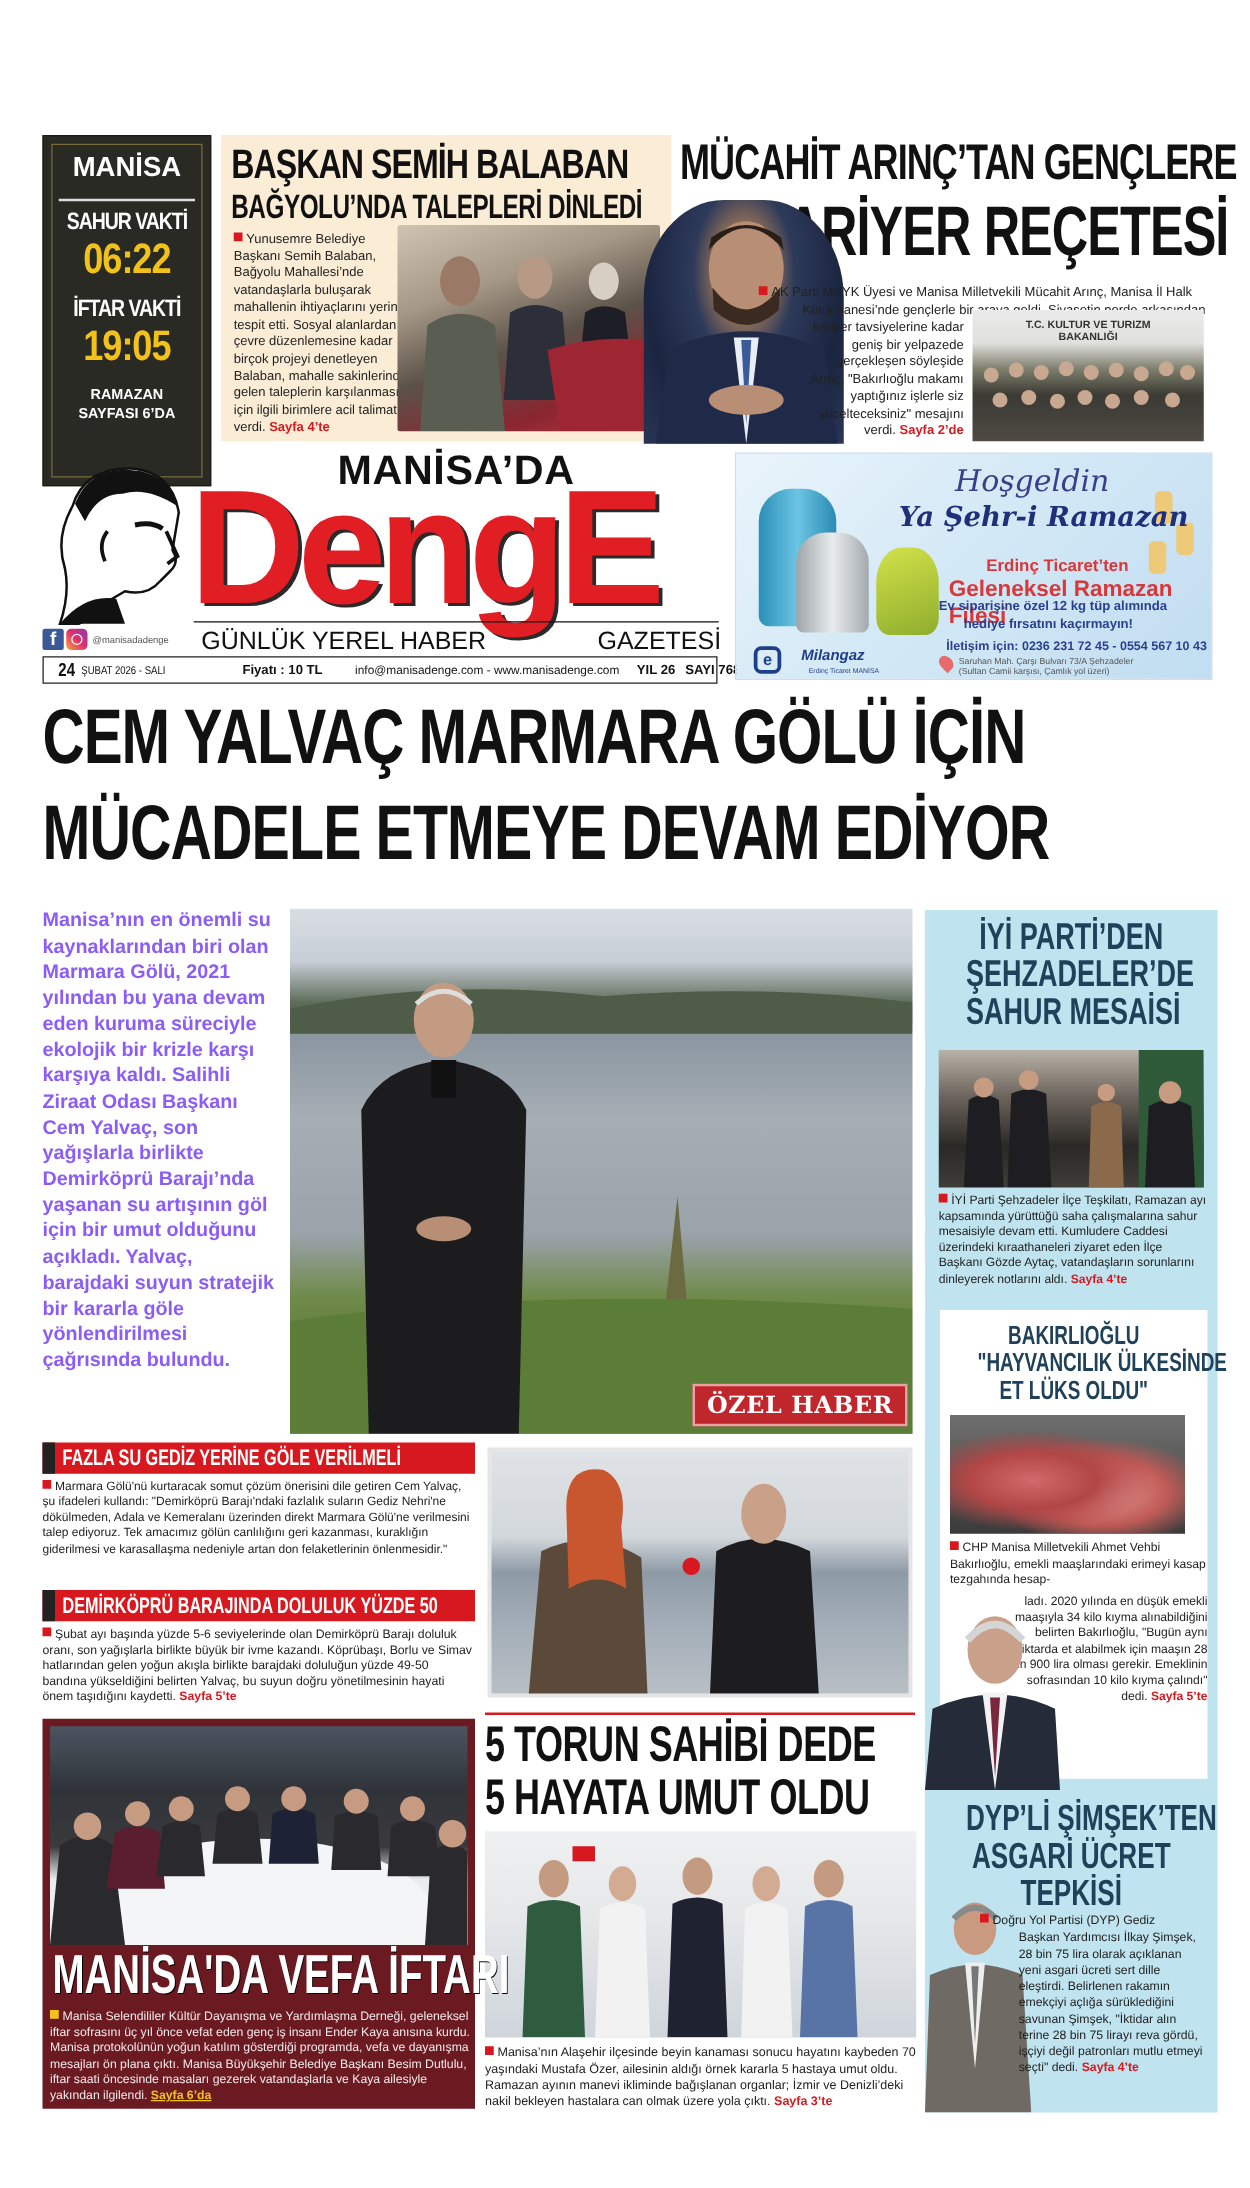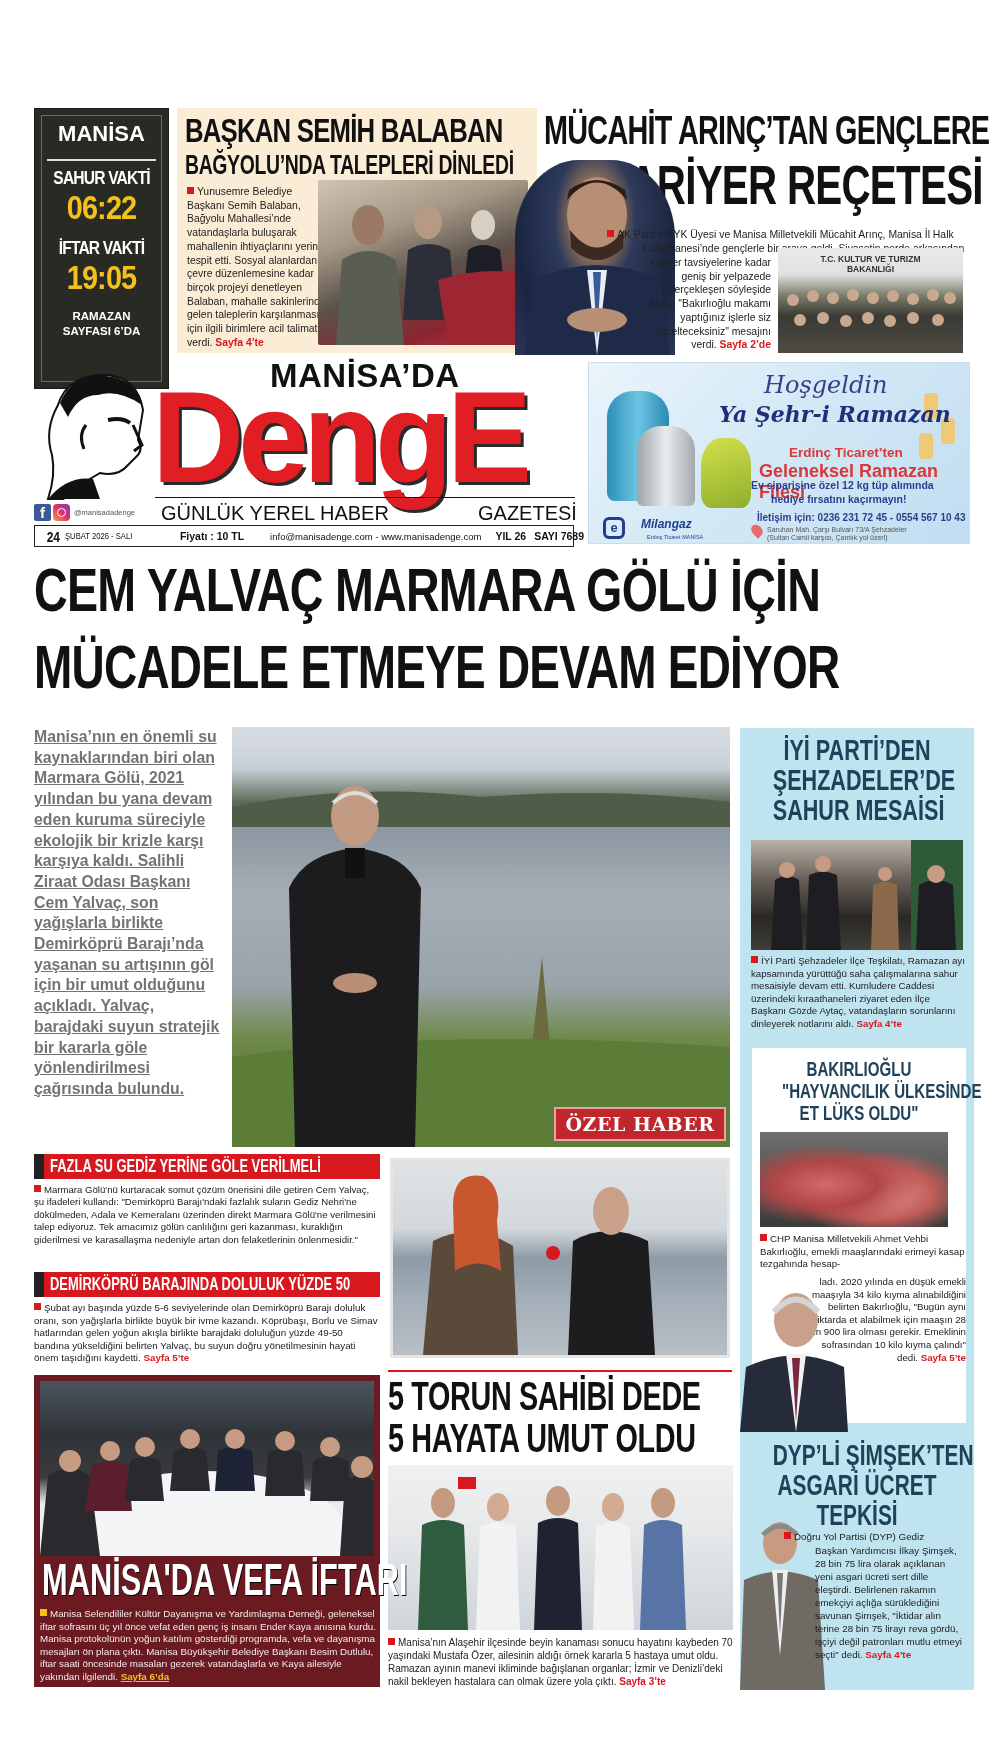--- a/index.html
+++ b/index.html
@@ -71,21 +71,21 @@
   #ad .bag { position: absolute; left: 112px; top: 75px; width: 50px; height: 70px; background: linear-gradient(160deg,#d2e14a,#8fae2d); border-radius: 40% 40% 20% 20%; }
   #ad .lantern { position: absolute; width: 14px; height: 26px; background: #f2c76a; border-radius: 4px; opacity: .9; }
   #ad .e-logo { position: absolute; left: 14px; top: 154px; width: 22px; height: 22px; border: 3px solid #1f3f8a; border-radius: 6px; color: #1f3f8a; font-weight: 700; font-size: 13px; text-align: center; line-height: 16px; }
   #ad .milangaz { position: absolute; left: 52px; top: 154px; font-size: 12px; font-weight: 700; font-style: italic; color: #1f3f8a; }
   #ad .milangaz-sub { position: absolute; left: 58px; top: 171px; font-size: 5.5px; color: #1f3f8a; }
 
   
   #main-hl1 { left: 34px; top: 555px; font-size: 62px; font-weight: 700; transform: scaleX(0.752); transform-origin: left top; white-space: nowrap; letter-spacing: -1px; line-height: 70px; }
   #main-hl2 { left: 34px; top: 632px; font-size: 62px; font-weight: 700; transform: scaleX(0.741); transform-origin: left top; white-space: nowrap; letter-spacing: -1px; line-height: 70px; }
 
-  #lead { left: 34px; top: 727px; width: 190px; font-size: 15.8px; line-height: 20.7px; font-weight: 700; color: #737373; text-decoration: underline; }
+  #lead { left: 34px; top: 727px; width: 190px; font-size: 15.8px; line-height: 20.7px; font-weight: 700; color: #8b5cf6; }
   #lake-photo { left: 232px; top: 727px; width: 498px; height: 420px; background: linear-gradient(180deg,#d9dee3 0%,#c7ced6 10%,#5c6b58 18%,#55624f 21%,#8b96a0 24%,#a6aeb5 40%,#9aa2aa 62%,#6f8a4a 74%,#5d7a3a 85%,#4f6e32 100%); }
   #person-main { left: 275px; top: 778px; width: 160px; height: 369px; }
   #ozel-haber { left: 554px; top: 1107px; width: 172px; height: 34px; background: #c0272d; border: 2px solid #e6a3a3; color: #fff; font-family: "DejaVu Serif", serif; font-weight: 700; font-size: 19px; text-align: center; line-height: 30px; letter-spacing: 0.5px; }
 
   
   .sec-bar { position: absolute; height: 25px; background: #d7191f; border-left: 10px solid #222; }
   .sec-bar span { position: absolute; left: 6px; top: 2px; color: #fff; font-size: 18px; font-weight: 700; transform: scaleX(0.72); transform-origin: left top; white-space: nowrap; }
 
   #interview-photo { left: 390px; top: 1158px; width: 340px; height: 200px; background: linear-gradient(180deg,#dfe3e6 0%,#d3d8dc 35%,#8e9aa6 50%,#a2adb7 70%,#b8bfc5 100%); border: 3px solid #e5e5e5; }
   #red-rule { left: 388px; top: 1370px; width: 344px; height: 2px; background: #d7191f; }
@@ -215,21 +215,21 @@
 <div id="logo-denge" class="abs">DengE</div>
 <div id="tagline-rule" class="abs"></div>
 <div id="tagline-left" class="abs">GÜNLÜK YEREL HABER</div>
 <div id="tagline-right" class="abs">GAZETESİ</div>
 <div id="social" class="abs">
   <span class="fb">f</span><span class="ig"></span><span class="handle">@manisadadenge</span>
 </div>
 <div id="dateline" class="abs">
   <span style="margin-left:10px;font-size:15px;transform:scaleX(.8)">24</span>
   <span style="margin-left:3px;font-size:9px;font-weight:400;transform:scaleX(.85);transform-origin:left">ŞUBAT 2026 - SALI</span>
-  <span style="margin-left:36px">Fiyatı : 10 TL</span>
+  <span style="margin-left:50px">Fiyatı : 10 TL</span>
   <span style="margin-left:26px;font-size:9.5px;font-weight:400">info@manisadenge.com - www.manisadenge.com</span>
   <span style="margin-left:14px">YIL 26</span>
   <span style="margin-left:8px">SAYI 7689</span>
 </div>
 
 <div id="ad" class="abs">
   <div class="cyl1"></div>
   <div class="cyl2"></div>
   <div class="bag"></div>
   <div class="lantern" style="left:335px;top:30px"></div>

